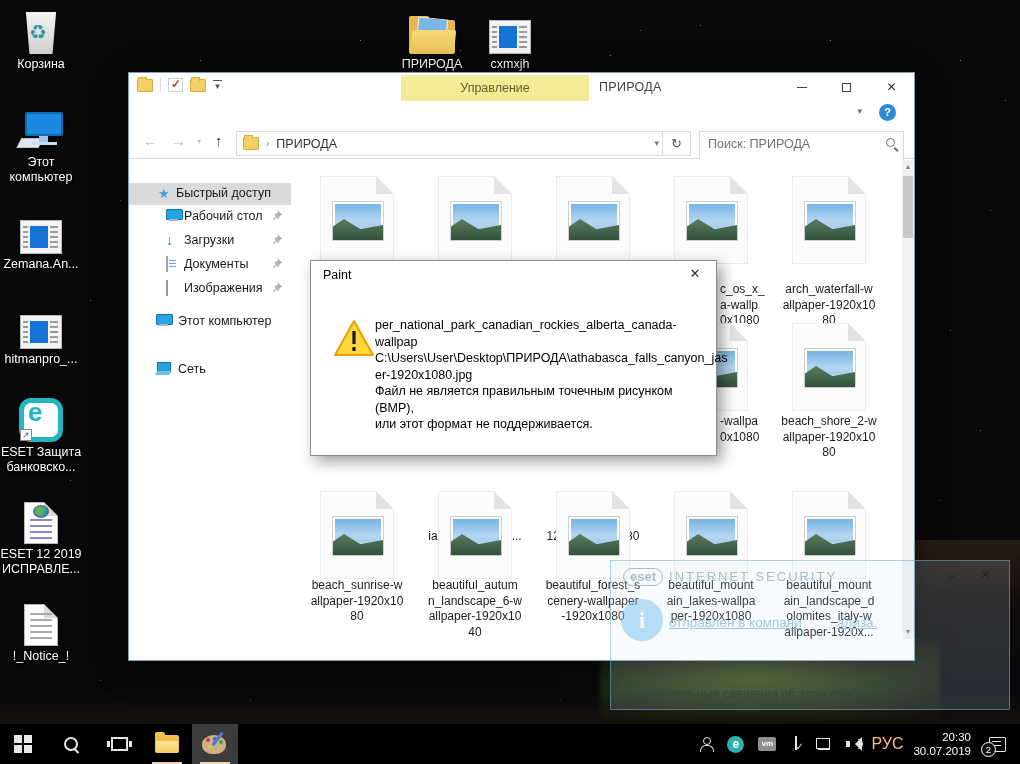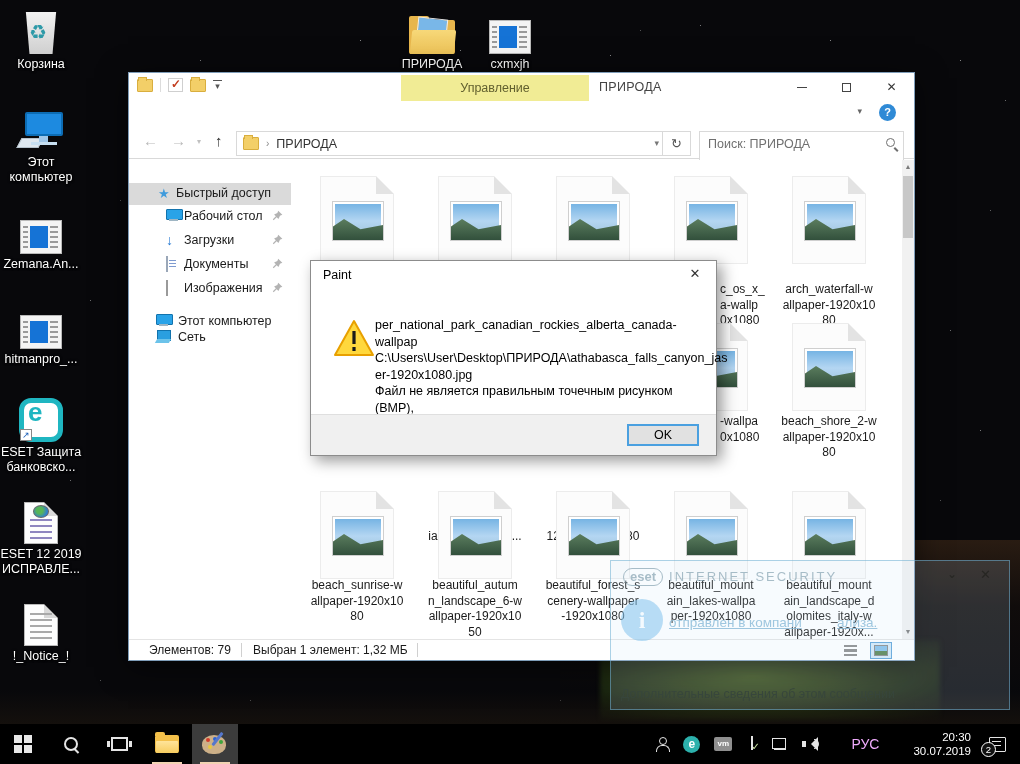--- a/index.html
+++ b/index.html
@@ -214,21 +214,21 @@
   .tb-usb { width:12px; height:16px; position:relative; }
   .tb-usb::before { content:""; position:absolute; left:5px; top:0; width:2px; height:14px; background:#e4e4e4; }
   .tb-usb::after { content:"✓"; position:absolute; left:5px; top:5px; color:#cfe8a8; font-size:10px; }
   .tb-net { width:16px; height:13px; position:relative; }
   .tb-net::before { content:""; position:absolute; left:0; top:0; width:12px; height:9px; border:1.5px solid #e4e4e4; }
   .tb-net::after { content:""; position:absolute; left:2px; top:11px; width:12px; height:1.5px; background:#e4e4e4; }
   .tb-vol { width:18px; height:14px; position:relative; }
   .tb-vol::before { content:""; position:absolute; left:0; top:4px; width:4px; height:6px; background:#e4e4e4; }
   .tb-vol::after { content:""; position:absolute; left:2px; top:0px; border:7px solid transparent; border-right:7px solid #e4e4e4; }
   .tb-vol .arc { position:absolute; left:12px; top:2px; width:5px; height:10px; border:1.5px solid #e4e4e4; border-left:none; border-radius:0 8px 8px 0; }
-  .tb-lang { font-size:14px; color:#f0abfc; margin:0 24px; }
+  .tb-lang { font-size:16px; color:#fdba74; margin:0 0; }
   .tb-clock { font-size:11.5px; color:#fff; text-align:right; line-height:14px; margin:0 10px; }
   .tb-notif { position:relative; width:17px; height:15px; border:1.5px solid #e4e4e4; border-radius:1px; margin:0 14px 0 8px; }
   .tb-notif::before { content:""; position:absolute; left:2px; top:3px; width:9px; height:1.5px; background:#e4e4e4; box-shadow:0 4px #e4e4e4; }
   .tb-notif .badge { position:absolute; left:-9px; top:4px; width:15px; height:15px; border-radius:50%;
     background:#111; border:1px solid #fff; color:#fff; font-size:9.5px; text-align:center; line-height:14px; }
 </style>
 </head>
 <body>
 
 <div id="screen">
@@ -393,21 +393,21 @@
           <span class="sb-ico" style="left: 37px;"><span class="mini-pic"></span></span>
           <span class="txt" style="left: 55px;">Изображения</span>
           <span class="pin"><svg width="11" height="11" viewBox="0 0 16 16">
               <path d="M9 1l6 6-3.4 1.2L9.4 13 6.8 10.4 2.4 14.8 1.2 13.6 5.6 9.2 3 6.6 7.8 4.4z" fill="#9a9a9a"></path>
             </svg></span>
         </div>
         <div class="sb-item" style="top: 151px;">
           <span class="sb-ico" style="left: 27px;"><span class="mini-mon"></span></span>
           <span class="txt" style="left: 49px;">Этот компьютер</span>
         </div>
-        <div class="sb-item" style="top: 167px;">
+        <div class="sb-item" style="top: 199px;">
           <span class="sb-ico" style="left: 27px;"><span class="mini-net"></span></span>
           <span class="txt" style="left: 49px;">Сеть</span>
         </div>
       </div>
     <div class="filearea">
         <div class="fcell" style="left: 7px; top: 0px;">
           <div class="doc-icon" style="left: 22px; top: 16px;">
             <div class="thumb"></div>
           </div>
         </div>
@@ -471,21 +471,21 @@
 allpaper-1920x10
 80</div>
         </div>
         <div class="fcell" style="left: 125px; top: 0px;">
           <div class="doc-icon" style="left: 22px; top: 331px;">
             <div class="thumb"></div>
           </div>
           <div class="flabel" style="top: 418px; left: 3px; width: 112px;">beautiful_autum
 n_landscape_6-w
 allpaper-1920x10
-50</div>
+40</div>
         </div>
         <div class="fcell" style="left: 243px; top: 0px;">
           <div class="doc-icon" style="left: 22px; top: 331px;">
             <div class="thumb"></div>
           </div>
           <div class="flabel" style="top: 418px; left: 3px; width: 112px;">beautiful_forest_s
 cenery-wallpaper
 -1920x1080</div>
         </div>
         <div class="fcell" style="left: 361px; top: 0px;">
@@ -506,55 +506,40 @@
 allpaper-1920x...</div>
         </div>
       </div>
 
     <div class="vscroll">
       <span class="vs-arrow" style="top:0;">▲</span>
       <span class="vs-thumb"></span>
       <span class="vs-arrow" style="bottom:0;">▼</span>
     </div>
 
-    <div class="statusbar">
-      <span class="seg" style="left:20px;">Элементов: 79</span>
-      <span class="st-div" style="left:112px;"></span>
-      <span class="seg" style="left:124px;">Выбран 1 элемент: 1,32 МБ</span>
-      <span class="st-div" style="left:288px;"></span>
-      <span class="viewbtn" style="right:52px;">
-          <span class="ico-list"></span>
-        </span>
-      <span class="viewbtn sel" style="right:22px;">
-          <span class="ico-thumbview"></span>
-        </span>
-    </div>
   </div>
 
   <div id="dlg">
     <div class="dtitle">Paint</div>
     <div class="dclose"><span>✕</span></div>
     <div class="dbody">
       <div class="warn">
         <svg width="42" height="38" viewBox="0 0 42 38">
             <path d="M21 2 L40 36 L2 36 Z" fill="#ffd83d" stroke="#e8a000" stroke-width="2" stroke-linejoin="round"></path>
             <rect x="19.4" y="12" width="3.2" height="13" fill="#1a1a1a"></rect>
             <rect x="19.4" y="28" width="3.2" height="4" fill="#1a1a1a"></rect>
           </svg>
       </div>
       <div class="dmsg">
         <div>per_national_park_canadian_rockies_alberta_canada-wallpap</div>
         <div>C:\Users\User\Desktop\ПРИРОДА\athabasca_falls_canyon_jas</div>
         <div>er-1920x1080.jpg</div>
         <div>Файл не является правильным точечным рисунком (BMP),</div>
         <div>или этот формат не поддерживается.</div>
       </div>
-    </div>
-    <div class="dfooter">
-      <div class="okbtn">OK</div>
     </div>
   </div>
 
   <div id="toast">
     <div class="brand"><b>eset</b><span>INTERNET SECURITY</span></div>
     <div class="t-min">⌄</div>
     <div class="t-close">✕</div>
     <div class="info">i</div>
     <div class="frag" style="left:58px;">отправлен в компани</div>
     <div class="frag" style="left:226px;">ализа.</div>

